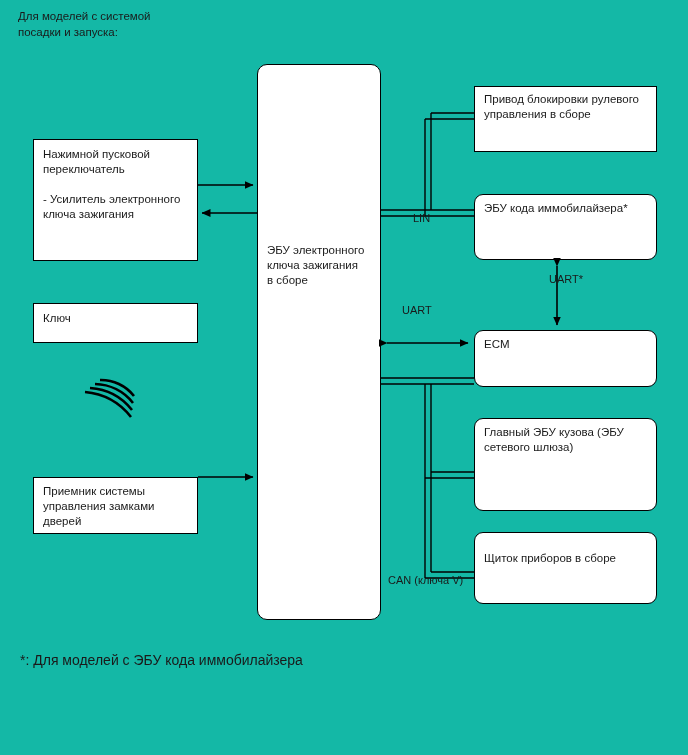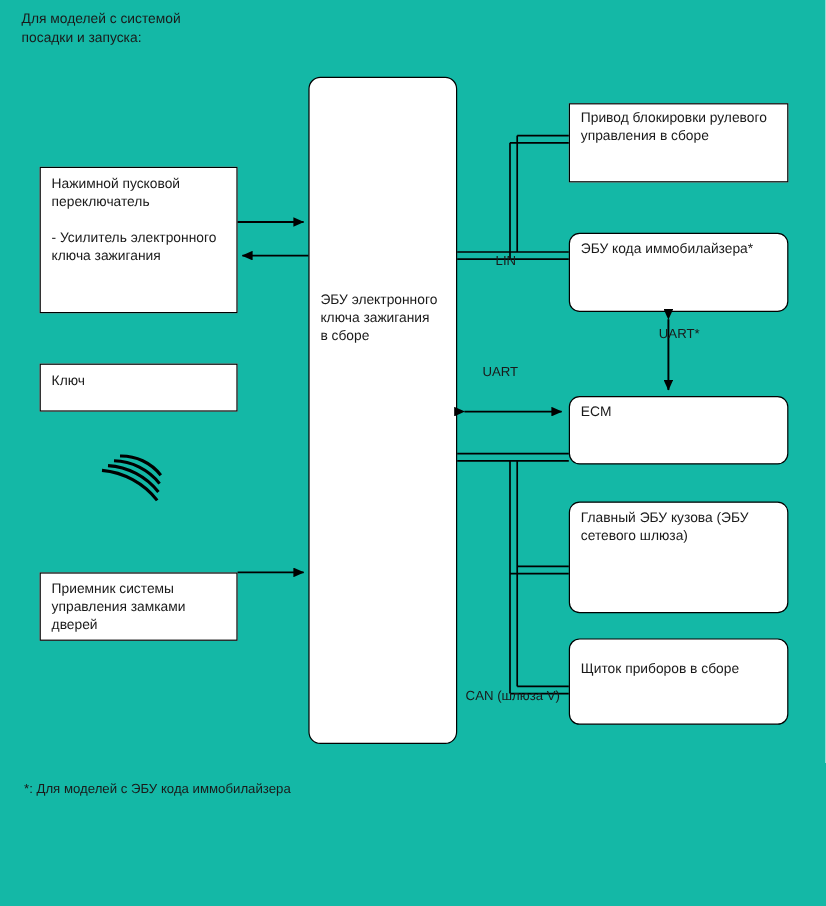--- a/index.html
+++ b/index.html
@@ -56,21 +56,21 @@
     overflow: visible;
   }
   .buslabel {
     position: absolute;
     font-size: 11px;
     color: #1a1a1a;
     white-space: nowrap;
   }
   .footnote {
     position: absolute;
-    font-size: 11px;
+    font-size: 14px;
     color: #1a1a1a;
     white-space: nowrap;
   }
 </style>
 </head>
 <body>
 
 <div id="page">
 
   <div class="txt hdr" style="left:18px; top:8px; width:260px;">Для моделей с системой
@@ -182,17 +182,17 @@
       <path d="M134,396 A42,42 0 0 0 100,380"></path>
       <path d="M133,403 A50,50 0 0 0 95,384"></path>
       <path d="M132,410 A58,58 0 0 0 90,388"></path>
       <path d="M131,417 A66,66 0 0 0 85,392"></path>
     </g>
   </svg>
 
   <div class="buslabel" style="left:413px; top:212px;">LIN</div>
   <div class="buslabel" style="left:402px; top:304px;">UART</div>
   <div class="buslabel" style="left:549px; top:273px;">UART*</div>
-  <div class="buslabel" style="left:388px; top:574px;">CAN (шлюза V)</div>
+  <div class="buslabel" style="left:388px; top:574px;">CAN (ключа V)</div>
 
   <div class="footnote" style="left:20px; top:652px;">*: Для моделей с ЭБУ кода иммобилайзера</div>
 
 </div>
 
 </body></html>

